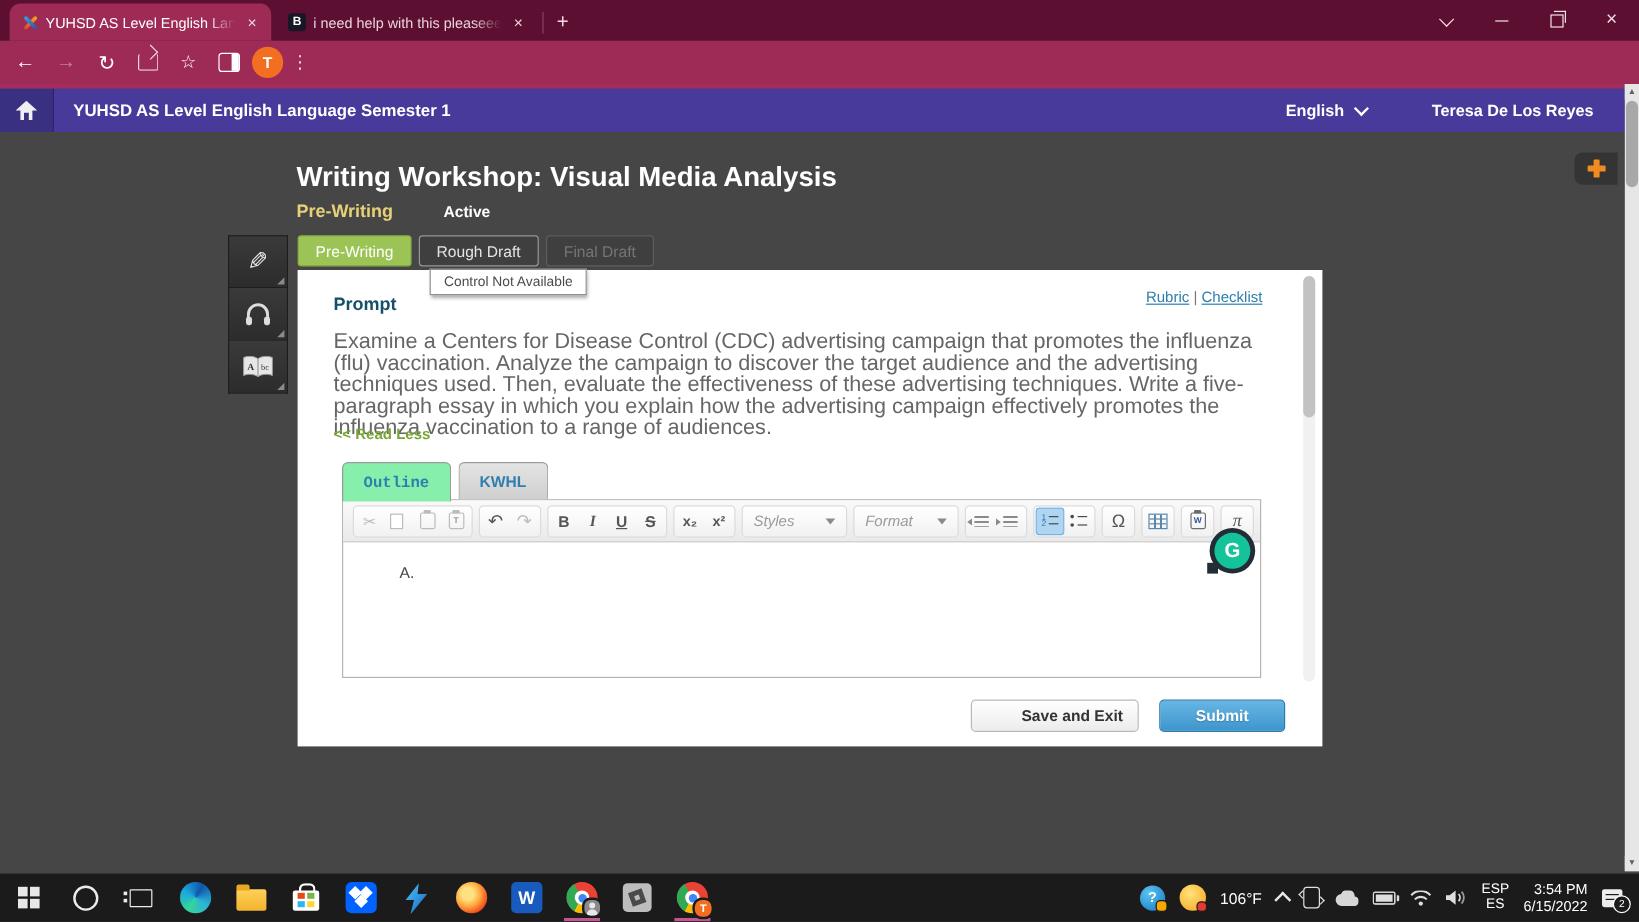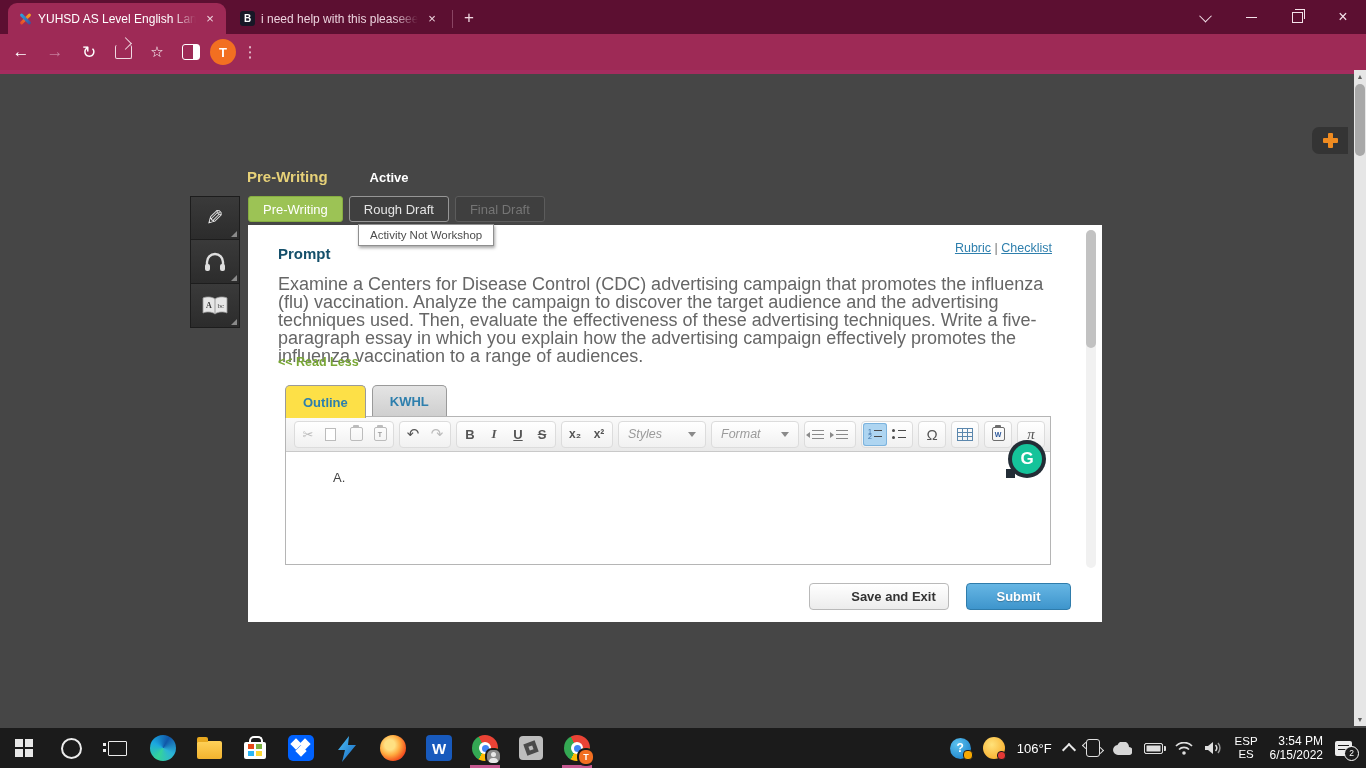--- a/index.html
+++ b/index.html
@@ -78,21 +78,21 @@
   
   .panel{position:absolute;left:248px;top:115px;width:854px;height:397px;background:#fff;}
   .prompthead{position:absolute;left:30px;top:20px;color:#15506b;font-weight:bold;font-size:15px;}
   .promptlinks{position:absolute;right:50px;top:16px;font-size:12.5px;color:#777;}
   .promptlinks a{color:#2e7fad;text-decoration:underline;}
   .para{position:absolute;left:30px;top:50px;width:766px;font-size:18px;color:#666;line-height:18px;}
   .readless{position:absolute;left:30px;top:130px;color:#78a634;font-weight:bold;font-size:12.5px;}
   .wtabs{position:absolute;left:37px;top:160px;display:flex;gap:6px;z-index:2;}
   .wtab{height:30px;padding:0 17px;display:flex;align-items:center;font-weight:bold;font-size:13px;color:#2e7fad;
     border:1px solid #9a9a9a;border-bottom:none;border-radius:5px 5px 0 0;}
-  .wtab.on{background:#fde047;height:32px;}
+  .wtab.on{background:#86efac;height:32px;font-family:Liberation Mono, monospace;}
   .wtab.offt{background:linear-gradient(#e4e4e4,#cfcfcf);}
   .editor{position:absolute;left:37px;top:191px;width:766px;height:149px;border:1px solid #b5b5b5;background:#fff;box-sizing:border-box;}
   .cktb{height:34px;background:linear-gradient(#fafafa,#e9e9e9);border-bottom:1px solid #c9c9c9;display:flex;align-items:center;gap:5px;padding:0 8px;}
   .grp{display:flex;background:linear-gradient(#fff,#f1f1f1);border:1px solid #dcdcdc;border-radius:4px;padding:1px;}
   .tb{width:24px;height:23px;display:flex;align-items:center;justify-content:center;color:#555;font-size:13px;}
   .tb.dis{color:#bcbcbc;}
   .tb.b{font-weight:bold;}
   .tb.i{font-style:italic;font-family:"Liberation Serif",serif;font-weight:bold;}
   .tb.u{text-decoration:underline;font-weight:bold;}
   .tb.s{text-decoration:line-through;font-weight:bold;}
@@ -255,37 +255,51 @@
       </div>
     <div class="navbtn" style="font-size:15px;">☆</div>
     <div class="navbtn">
         <span class="sidepanel"></span>
       </div>
     <div class="avatar">T</div>
     <div class="dots">⋮</div>
   </div>
 
   <div class="pinkstrip"></div>
+  <div class="lmshead">
+    <div class="homebtn">
+      <svg width="18" height="16" viewBox="0 0 18 16">
+          <path d="M9 0 L18 8 H14 V16 H11 V10 H7 V16 H4 V8 H0 Z" fill="#efefef"></path>
+        </svg>
+    </div>
+    <div class="coursetitle">YUHSD AS Level English Language Semester 1</div>
+    <div class="langsel">
+      <span>English</span>
+      <span class="chev-dn-w"></span>
+    </div>
+    <div class="username">Teresa De Los Reyes</div>
+  </div>
 
   <div class="main">
     <div class="plustab">
         <span class="plus"></span>
       </div>
 
+    <div class="pagetitle">Writing Workshop: Visual Media Analysis</div>
     <div class="subrow">
       <span class="stagelabel">Pre-Writing</span>
       <span class="statuslabel">Active</span>
     </div>
 
     <div class="stagetabs">
       <div class="stab on">Pre-Writing</div>
       <div class="stab avail">Rough Draft</div>
       <div class="stab off">Final Draft</div>
     </div>
-    <div class="tooltip">Activity Not Workshop</div>
+    <div class="tooltip">Control Not Available</div>
 
     <div class="toolstack">
       <div class="toolbtn">
         <span class="pencil">✎</span>
       </div>
       <div class="toolbtn">
         <svg width="22" height="20" viewBox="0 0 22 20">
           <path d="M3 14 V10 a8 8 0 0 1 16 0 V14" fill="none" stroke="#dedede" stroke-width="2.4"></path>
           <rect x="1" y="12" width="5" height="7" rx="2" fill="#dedede"></rect>
             <rect x="16" y="12" width="5" height="7" rx="2" fill="#dedede"></rect>

